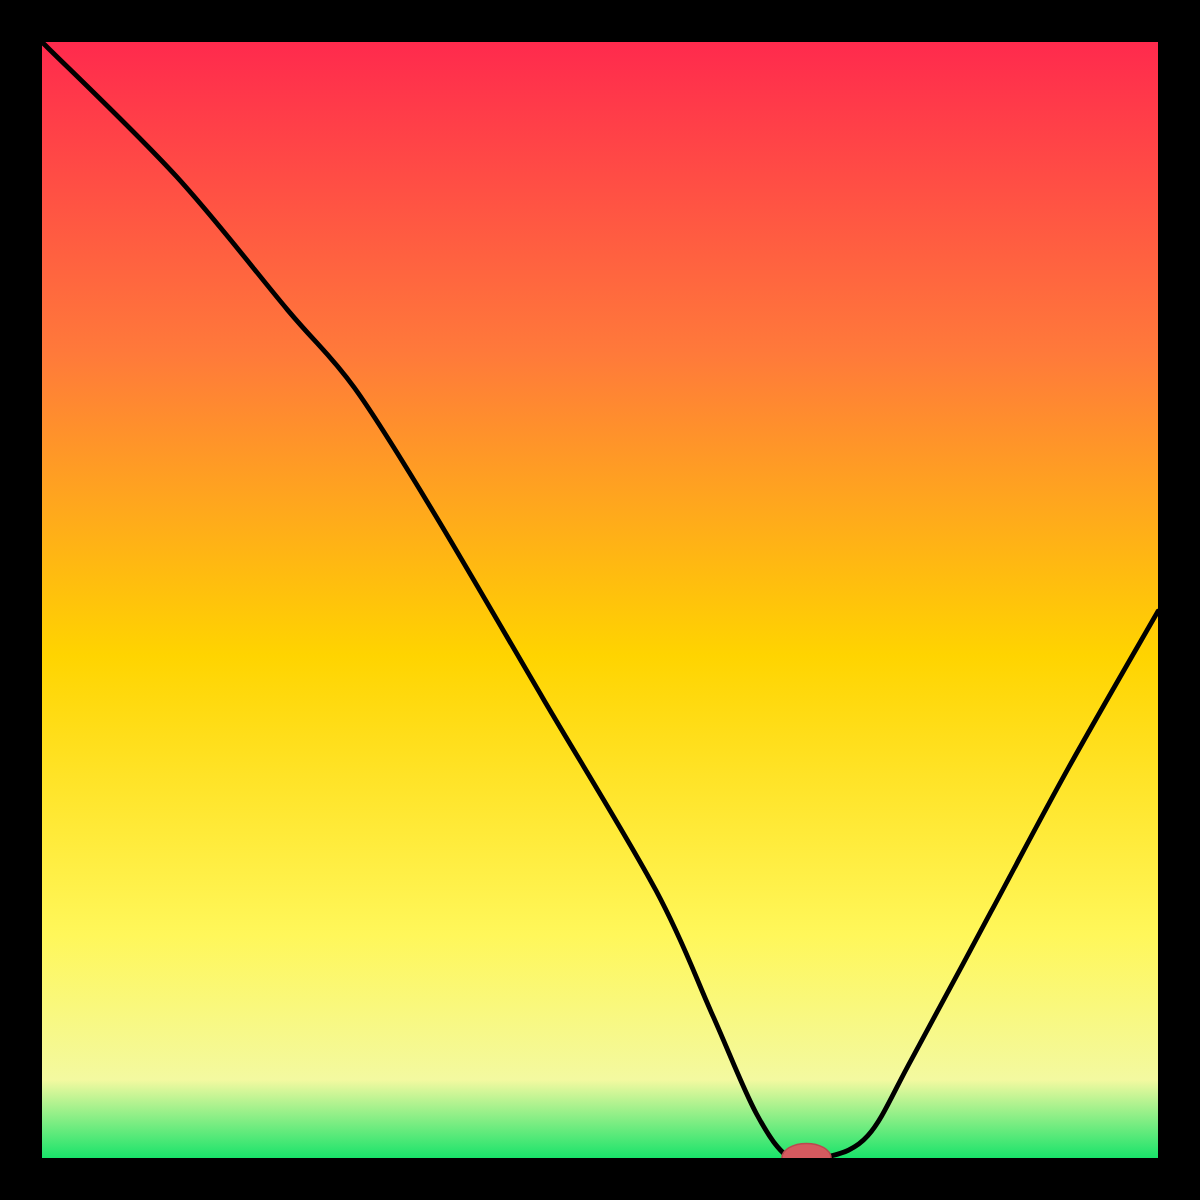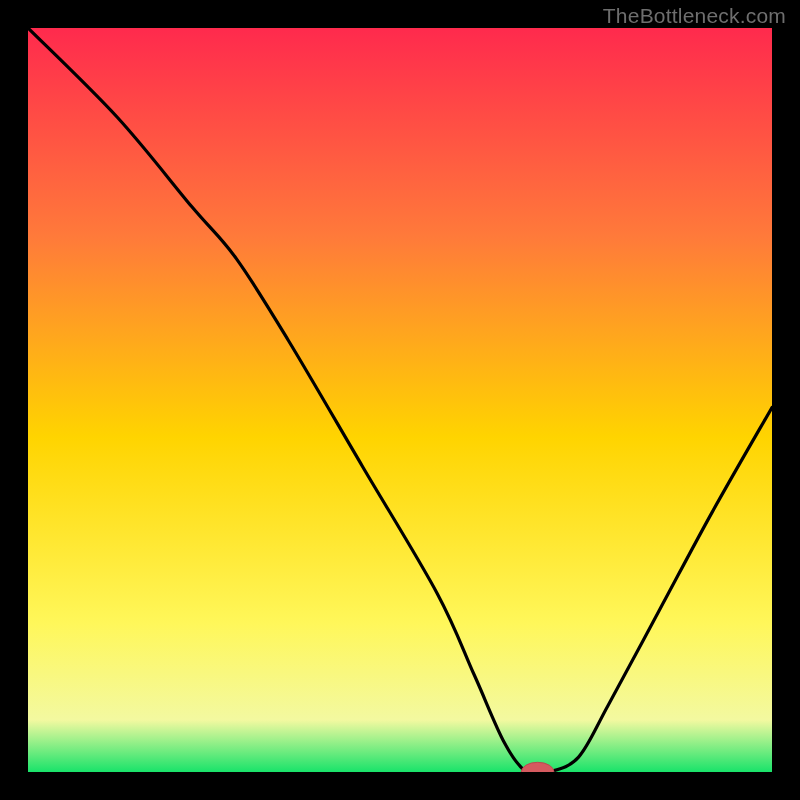--- a/index.html
+++ b/index.html
@@ -35,21 +35,20 @@
     height: 744px;
   }
   svg {
     display: block;
   }
 </style>
 </head>
 <body>
 
 <div class="frame">
-  <div class="watermark">TheBottleneck.com</div>
 
   <div class="plot-wrapper">
     <svg id="chart-svg" width="744" height="744" viewBox="0 0 744 744" preserveAspectRatio="none">
       <defs>
         <linearGradient id="bg-grad" x1="0" y1="0" x2="0" y2="1">
             <stop offset="0.0%" stop-color="#ff2a4d"></stop>
             <stop offset="28.0%" stop-color="#ff7a3a"></stop>
             <stop offset="55.0%" stop-color="#ffd400"></stop>
             <stop offset="80.0%" stop-color="#fff75a"></stop>
             <stop offset="93.0%" stop-color="#f3f9a0"></stop>

